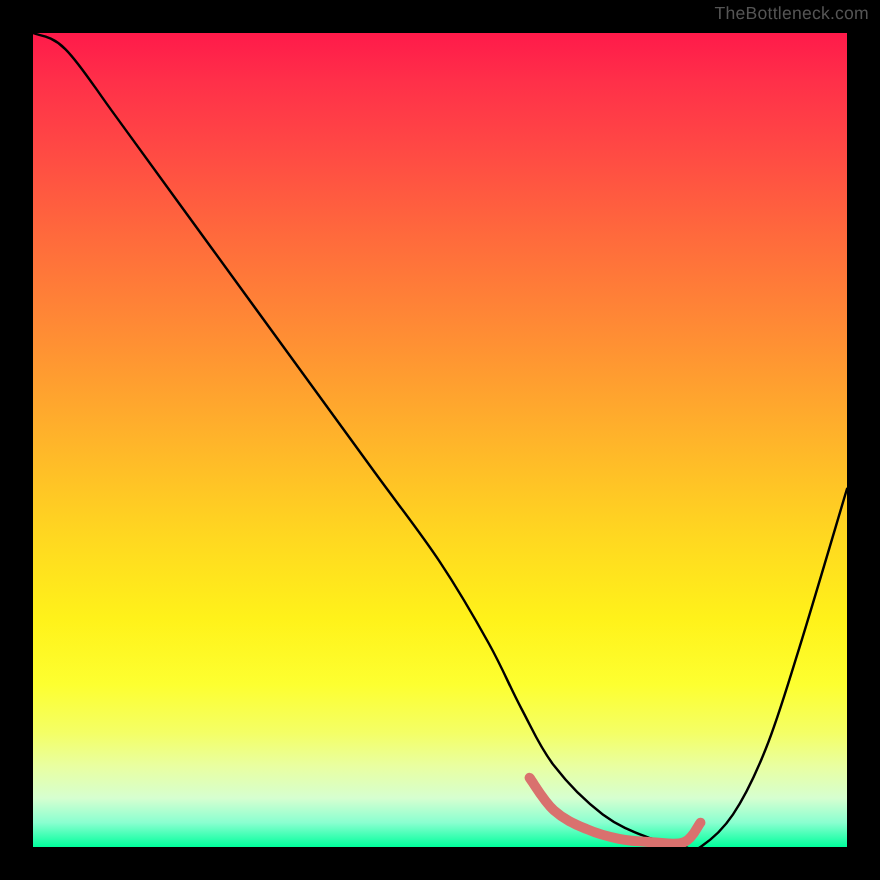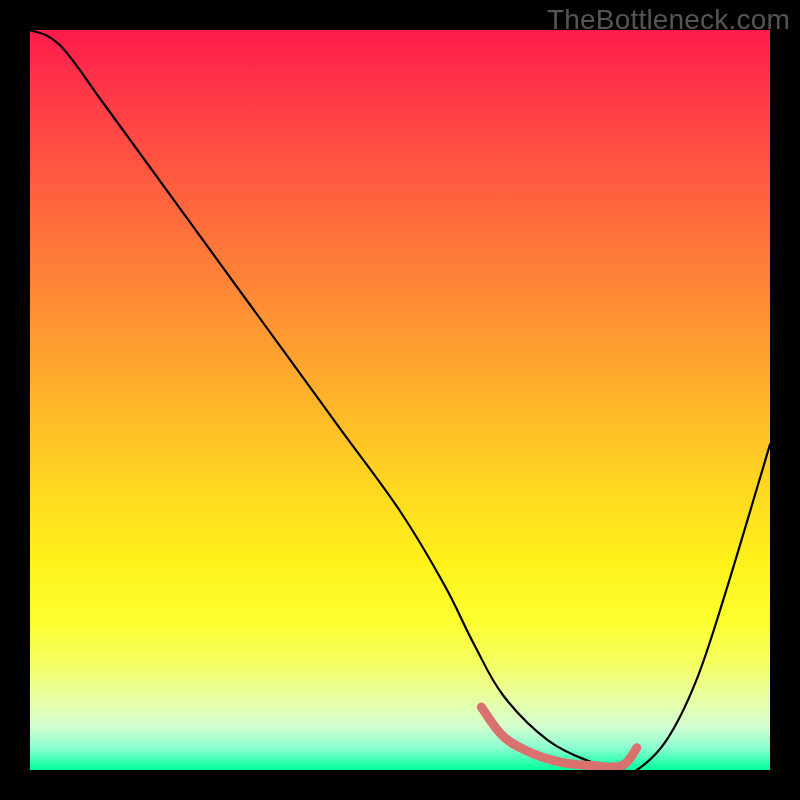--- a/index.html
+++ b/index.html
@@ -9,21 +9,21 @@
     background: #000;
     position: relative;
     font-family: Arial, sans-serif;
     overflow: hidden;
   }
   .watermark {
     position: absolute;
     top: 4px;
     right: 10px;
     color: #555;
-    font-size: 28px;
+    font-size: 16px;
     font-weight: 500;
     z-index: 10;
     letter-spacing: 0.2px;
   }
   .plot-area {
     position: absolute;
     left: 30px;
     top: 30px;
     width: 740px;
     height: 740px;

